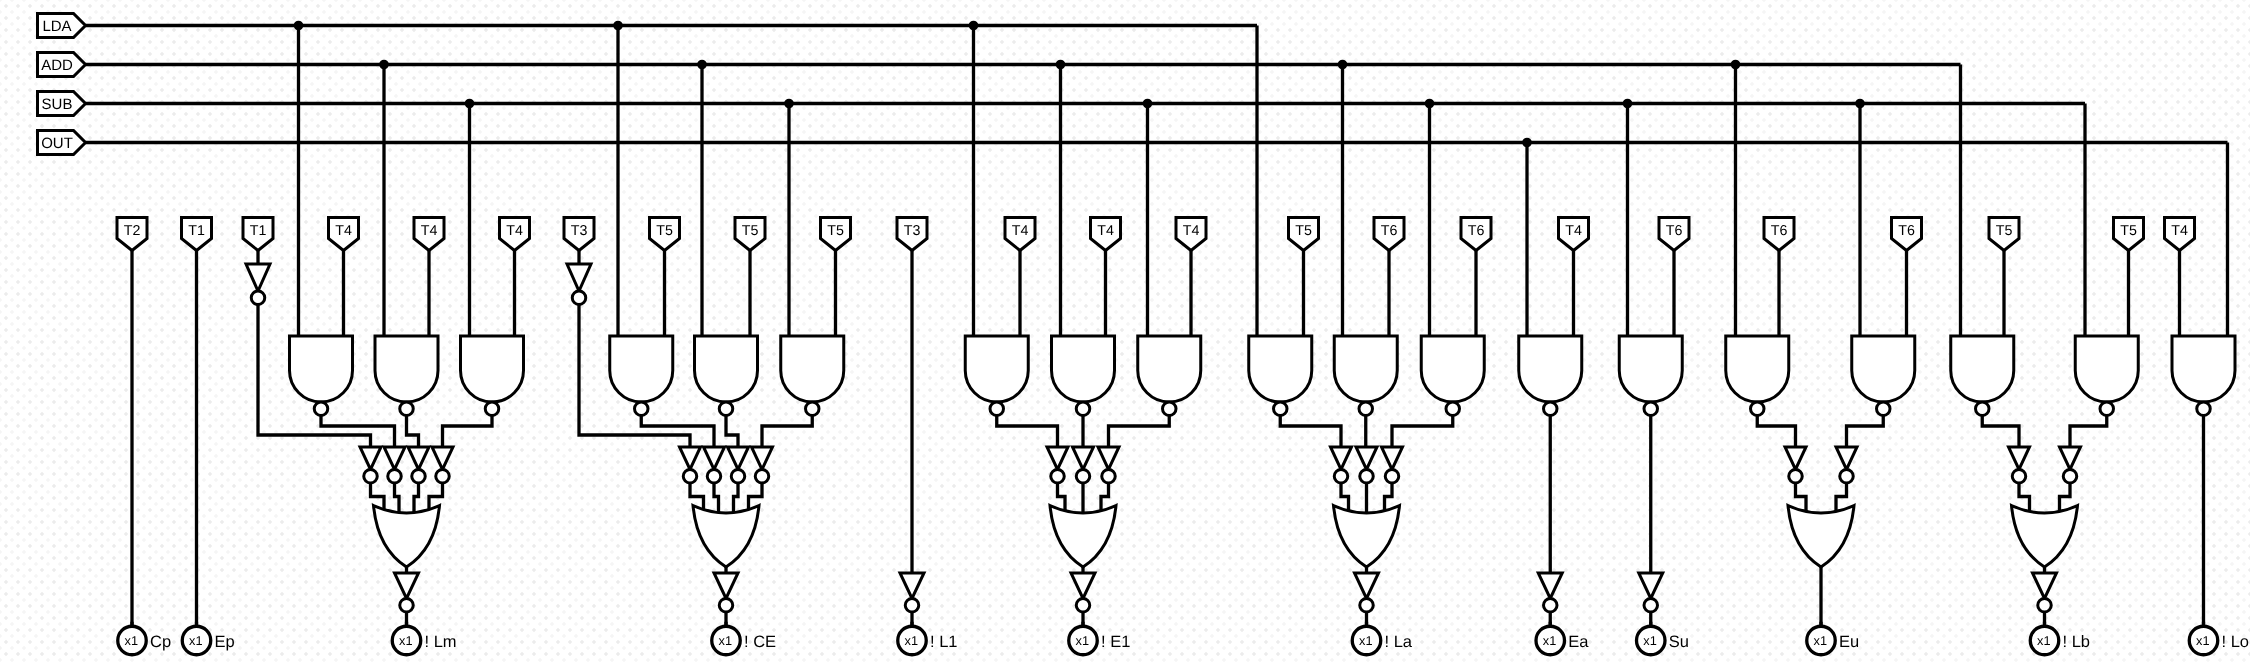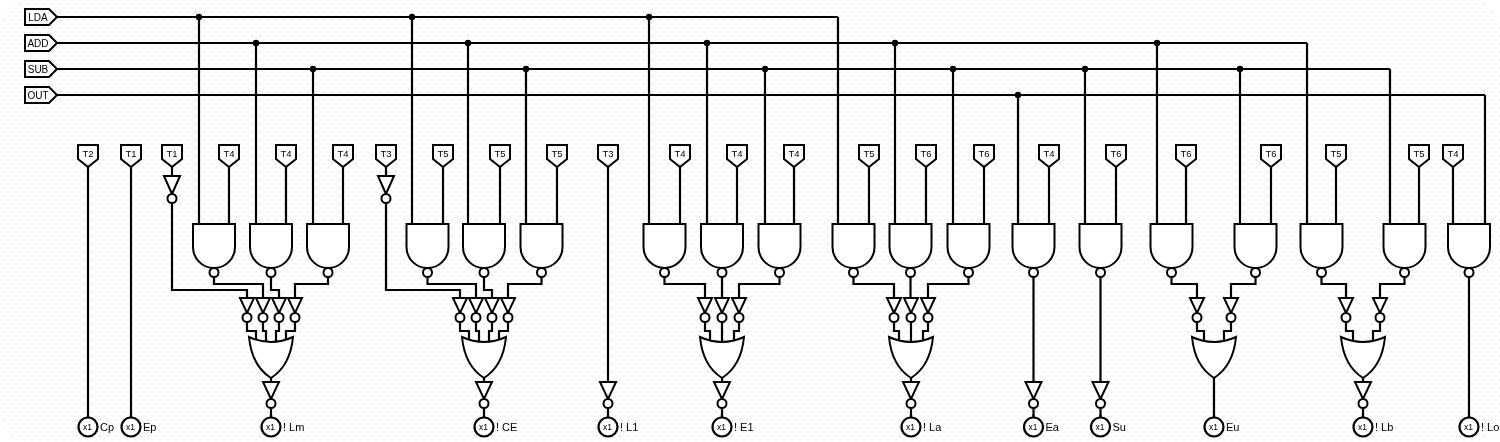--- a/index.html
+++ b/index.html
@@ -6,21 +6,20 @@
   #stage{
     position:relative;
     width:1500px;height:442px;
     background-color:#ffffff;
     background-image:
       radial-gradient(#ececec 1px, transparent 1.2px),
       radial-gradient(#f5f5f5 1px, transparent 1.2px);
     background-size:8px 8px,8px 8px;
     background-position:0 0,4px 4px;
     font-family:"Liberation Sans",sans-serif;
-    border-radius:27px;
   }
   svg text{font-family:"Liberation Sans",sans-serif;fill:#000;}
 </style>
 </head>
 <body>
 
 <div id="stage">
   <svg id="circuit" width="1500" height="442" viewBox="0 0 1500 442">
       <g>
         <polyline points="57,17 838,17" fill="none" stroke="#000000" stroke-width="2.2"></polyline>

